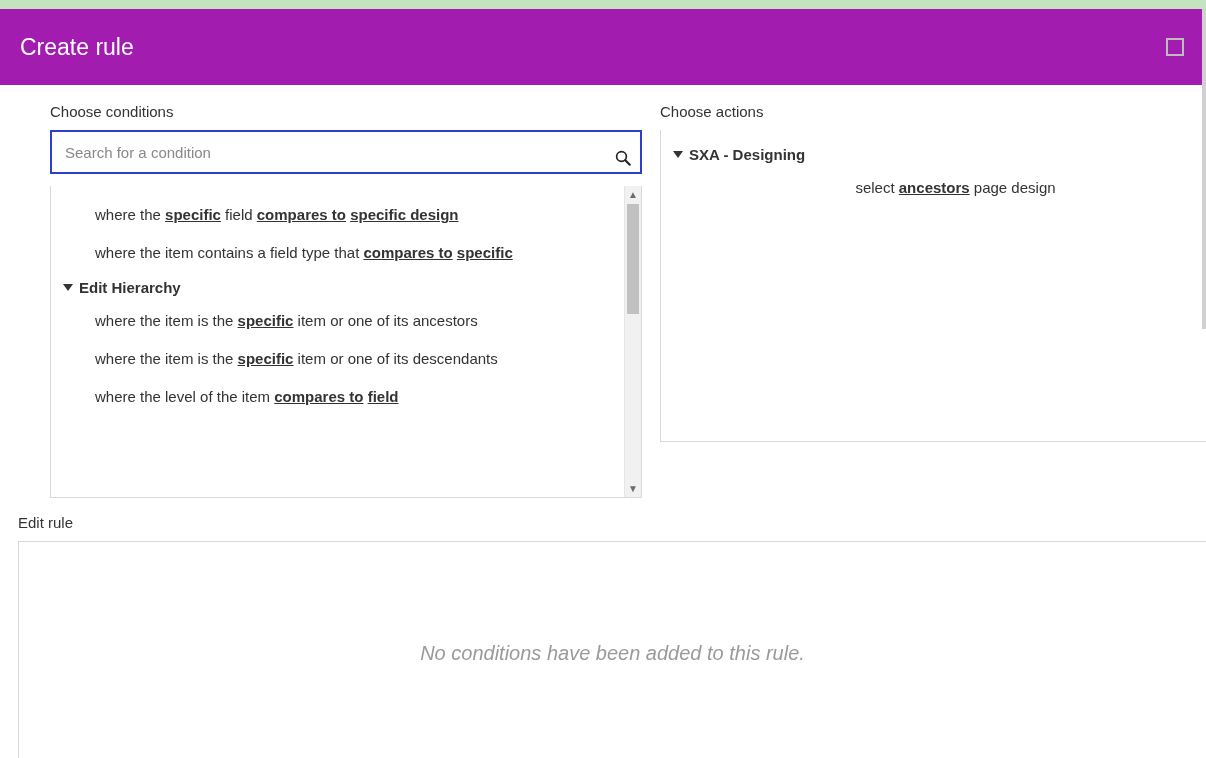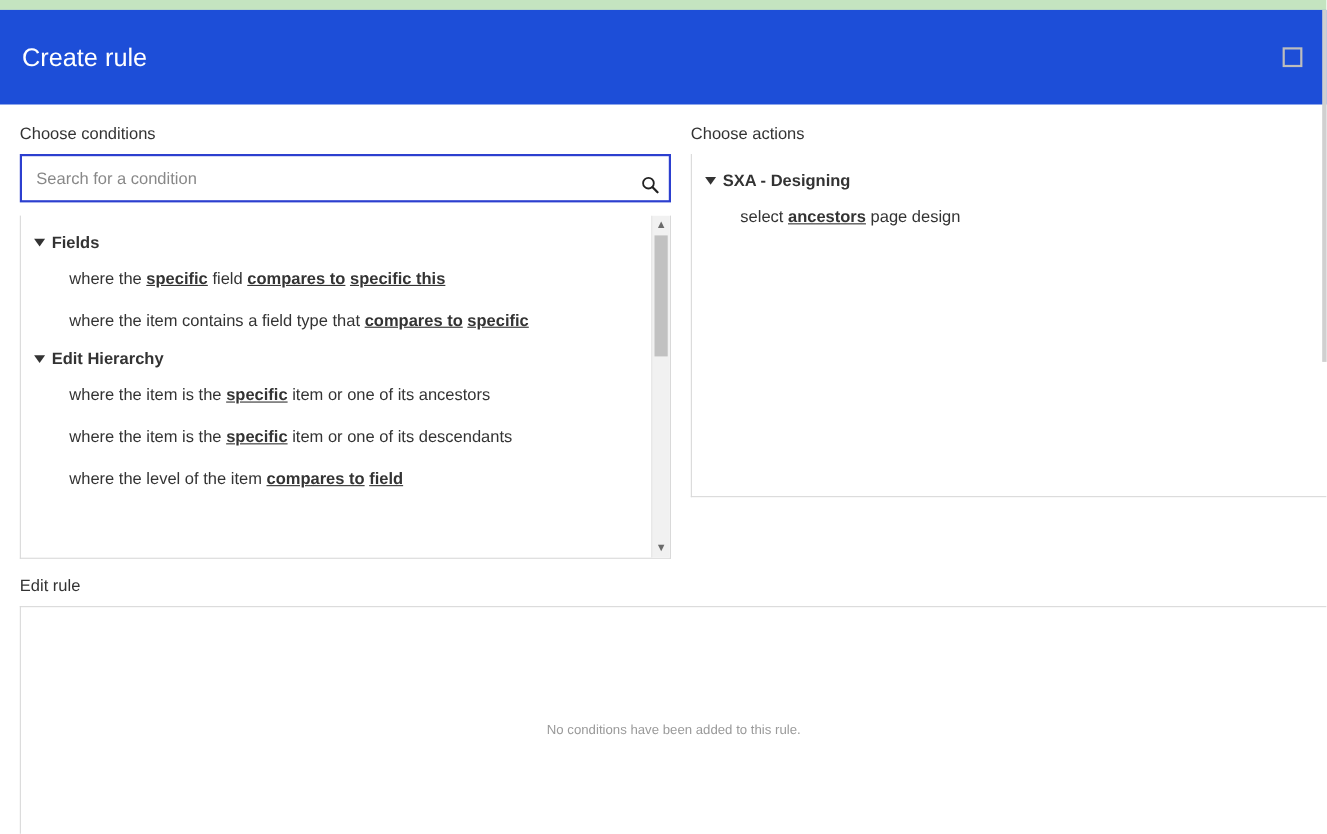--- a/index.html
+++ b/index.html
@@ -10,22 +10,22 @@
     background: #fff;
     width: 1206px;
     height: 758px;
     overflow: hidden;
   }
   .top-strip {
     height: 9px;
     background: #c4e4c0;
   }
   .header {
-    background: #1d4ed8;
-    height: 86px;
+    background: #a21caf;
+    height: 76px;
     display: flex;
     align-items: center;
     justify-content: space-between;
     padding: 0 20px 0 20px;
   }
   .header-title {
     color: #fff;
     font-size: 23px;
     font-weight: 400;
   }
@@ -34,20 +34,21 @@
     height: 18px;
     border: 2px solid #bdbdbd;
     margin-right: 2px;
     margin-top: 0;
   }
 
   .content {
     display: flex;
     padding: 18px 0 0 18px;
     gap: 18px;
+    margin-left: 32px;
   }
   .col {
     flex: 1;
     min-width: 0;
   }
   .col-left { flex: 0 0 592px; }
   .col-right { flex: 1; }
 
   .section-label {
     font-size: 15px;
@@ -165,21 +166,22 @@
     border: 1px solid #d9d9d9;
     border-right: none;
     margin-top: 10px;
     height: 224px;
     display: flex;
     align-items: center;
     justify-content: center;
   }
   .empty-msg {
     color: #9a9a9a;
-    font-size: 12px;
+    font-size: 20px;
+    font-style: italic;
   }
 
   
   .page-scroll-hint {
     position: fixed;
     top: 9px;
     right: 0;
     width: 4px;
     height: 320px;
     background: #d0d0d0;
@@ -203,25 +205,21 @@
     <div class="search-wrap">
       <input class="search-input focused" type="text" placeholder="Search for a condition" style="">
       <svg class="search-icon" viewBox="0 0 24 24">
         <circle cx="10" cy="10" r="6.5" fill="none" stroke="#222" stroke-width="2.2"></circle>
         <line x1="15" y1="15" x2="21" y2="21" stroke="#222" stroke-width="2.8" stroke-linecap="round"></line>
       </svg>
     </div>
 
     <div class="list-box">
       <div class="list-content" id="conditions-list-content">
-          <div class="group-header">
-            <span class="tri down"></span>
-            <span>Fields</span>
-          </div>
-          <div class="item">where the <span class="tok">specific</span> field <span class="tok">compares to</span> <span class="tok">specific this</span></div>
+          <div class="item">where the <span class="tok">specific</span> field <span class="tok">compares to</span> <span class="tok">specific design</span></div>
           <div class="item">where the item contains a field type that <span class="tok">compares to</span> <span class="tok">specific</span></div>
           <div class="group-header">
             <span class="tri down"></span>
             <span>Edit Hierarchy</span>
           </div>
           <div class="item">where the item is the <span class="tok">specific</span> item or one of its ancestors</div>
           <div class="item">where the item is the <span class="tok">specific</span> item or one of its descendants</div>
           <div class="item">where the level of the item <span class="tok">compares to</span> <span class="tok">field</span></div>
         </div>
       <div class="vscroll">
@@ -229,21 +227,21 @@
         <div class="thumb"></div>
         <div class="arrow dn">▼</div>
       </div>
     </div>
   </div>
 
   <div class="col col-right">
     <div class="section-label">Choose actions</div>
 
 
-    <div class="list-box" style="border-right:none;">
+    <div class="list-box" style="border-right:none;text-align:center;">
       <div class="list-content" id="actions-list-content">
           <div class="group-header">
             <span class="tri down"></span>
             <span>SXA - Designing</span>
           </div>
           <div class="item">select <span class="tok">ancestors</span> page design</div>
         </div>
     </div>
   </div>
 

